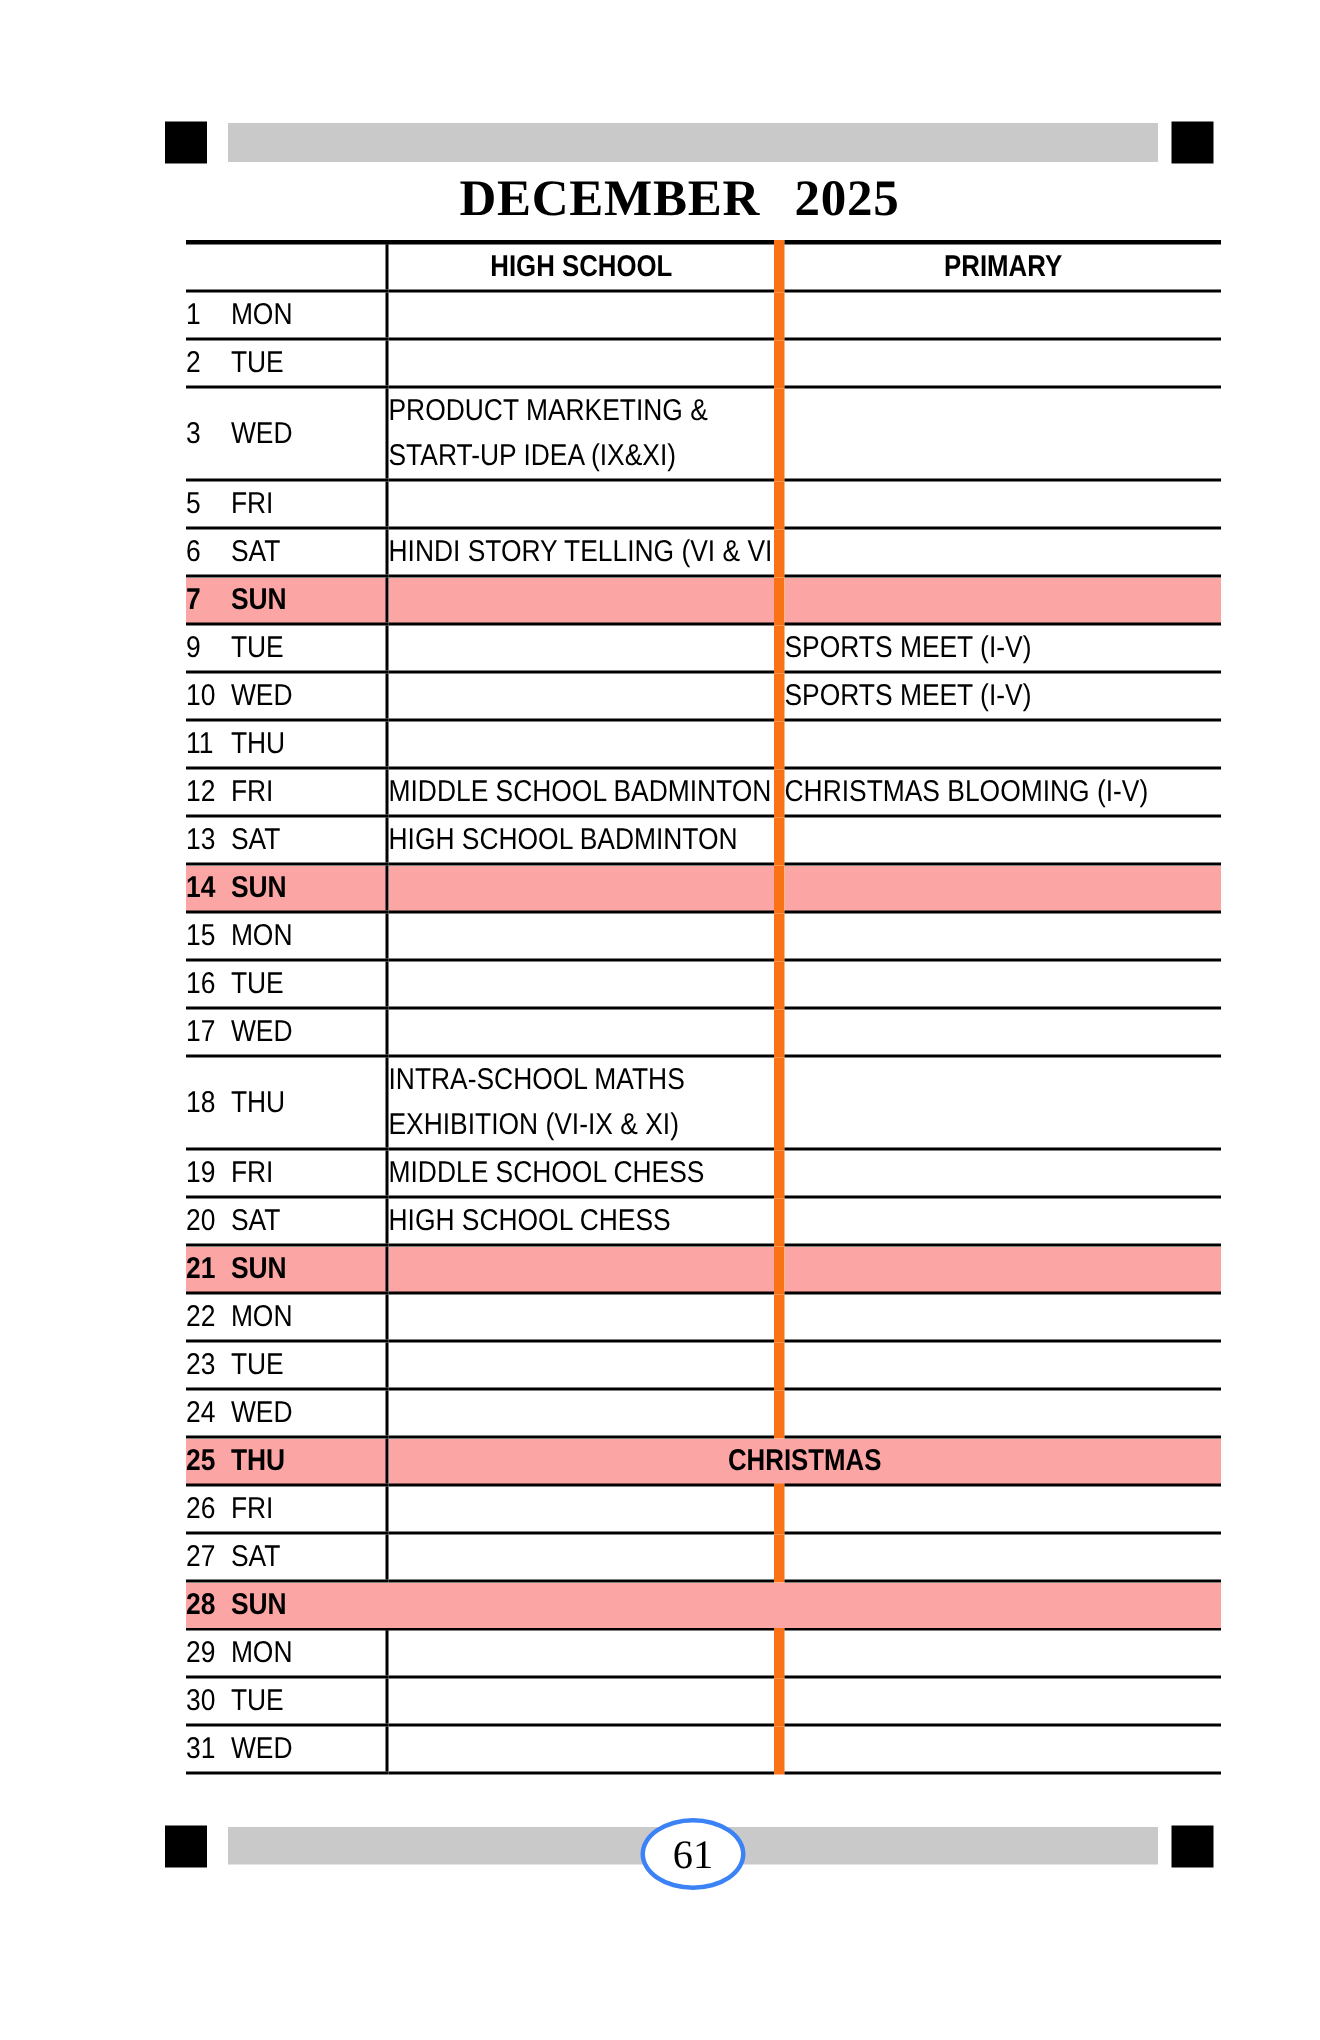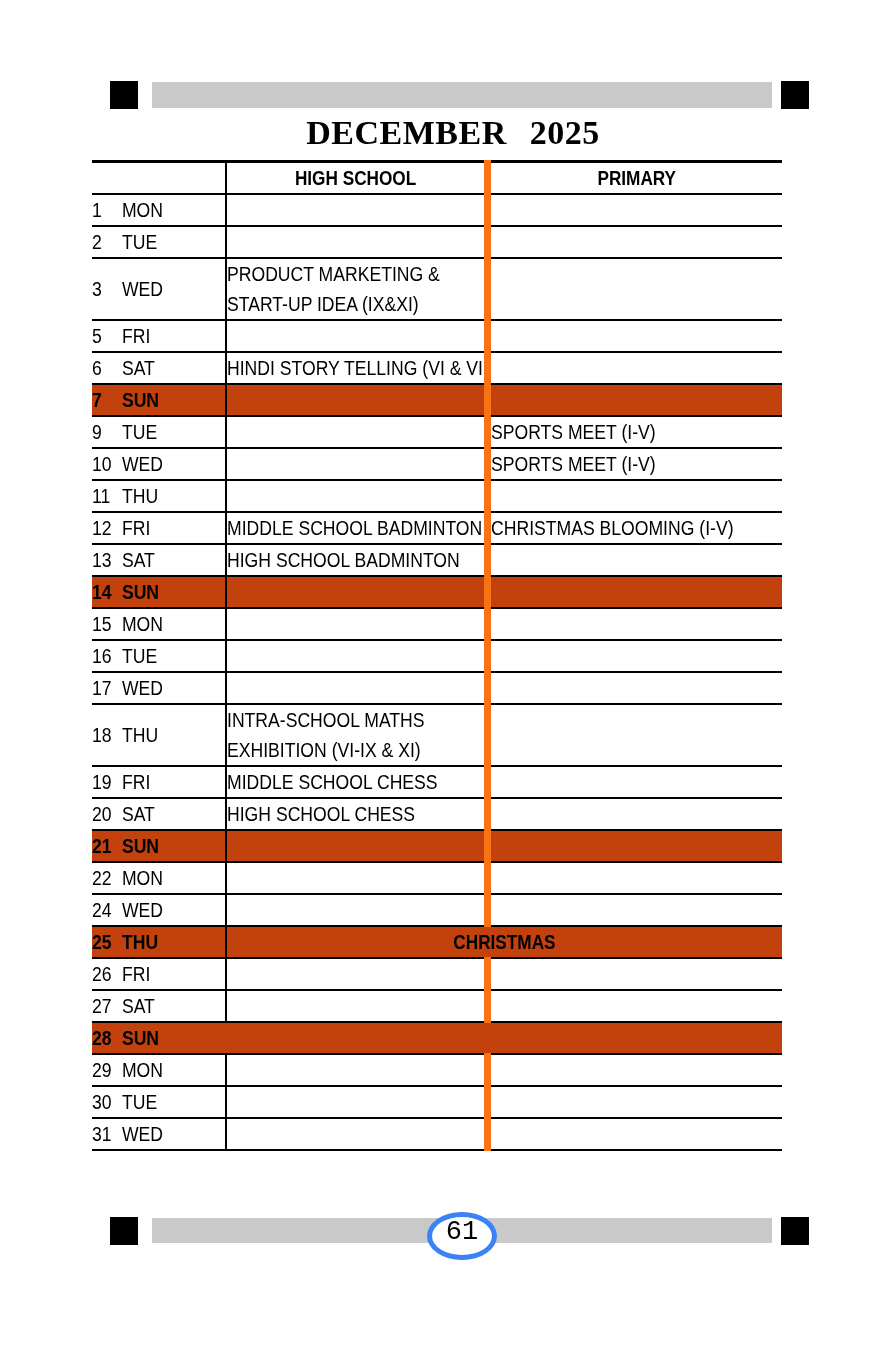--- a/index.html
+++ b/index.html
@@ -22,37 +22,37 @@
   .sq-tl { left: 110px; top: 81px; }
   .sq-tr { left: 781px; top: 81px; }
   .bar-top { left: 152px; top: 82px; width: 620px; }
   .sq-bl { left: 110px; top: 1217px; }
   .sq-br { left: 781px; top: 1217px; }
   .bar-bottom { left: 152px; top: 1218px; width: 620px; height: 25px; }
 
   .page-num-oval {
     position: absolute; left: 427px; top: 1212px;
     width: 70px; height: 48px;
-    background: #fff; border: 5px solid #3b82f6; border-radius: 50%;
-    display: flex; align-items: flex-start; justify-content: center;
-    font-family: Liberation Mono, monospace; font-size: 27px;
+    background: #fff; border: 3px solid #3b82f6; border-radius: 50%;
+    display: flex; align-items: center; justify-content: center;
+    font-family: Liberation Serif, serif; font-size: 27px;
     z-index: 2;
   }
 
   .page-title {
     position: absolute; left: 0; top: 114px; width: 906px;
     text-align: center;
     font-family: "Liberation Serif", serif;
     font-weight: bold; font-size: 34px;
     letter-spacing: 0.5px; word-spacing: 14px;
   }
 
   
   table.cal {
-    position: absolute; left: 92px; top: 160px;
+    position: absolute; left: 124px; top: 160px;
     width: 690px;
     border-collapse: collapse;
     table-layout: fixed;
     border-top: 3px solid #000;
   }
   table.cal col.c1 { width: 134px; }
   table.cal col.c2 { width: 261px; }
   table.cal col.c3 { width: 295px; }
 
   table.cal th, table.cal td {
@@ -76,21 +76,21 @@
   .cond-c { display: inline-block; white-space: pre; transform: scaleX(0.86); transform-origin: 50% 50%; }
 
   td.c-day { padding-left: 3px; }
   .day-num  { display: inline-block; width: 34px; }
   .day-name { display: inline-block; }
 
   td.c-hs { padding-left: 3px; text-align: left; margin-top: 40px; }
   td.c-pr { padding-left: 17px; text-align: left; }
   td.c-merged { text-align: center; font-weight: bold; }
 
-  tr.sun td { background: #c2410c; font-weight: bold; }
+  tr.sun td { background: #fca5a5; font-weight: bold; }
 
   
   td.full { position: relative; }
   td.full::before {
     content: ""; position: absolute; left: -5px; top: 0;
     width: 5px; height: 100%; background: #c9c9c9;
   }
   td.full::after {
     content: ""; position: absolute; right: -9px; top: 0;
     width: 9px; height: 100%; background: #c9c9c9;
@@ -215,20 +215,25 @@
         <td class="c-day"><span class="cond"><span class="day-num">21</span><span class="day-name">SUN</span></span></td>
         <td class="c-hs"><span class="cond"></span></td>
         <td class="c-pr"><span class="cond"></span></td>
       </tr>
       <tr>
         <td class="c-day"><span class="cond"><span class="day-num">22</span><span class="day-name">MON</span></span></td>
         <td class="c-hs"><span class="cond"></span></td>
         <td class="c-pr"><span class="cond"></span></td>
       </tr>
       <tr>
+        <td class="c-day"><span class="cond"><span class="day-num">23</span><span class="day-name">TUE</span></span></td>
+        <td class="c-hs"><span class="cond"></span></td>
+        <td class="c-pr"><span class="cond"></span></td>
+      </tr>
+      <tr>
         <td class="c-day"><span class="cond"><span class="day-num">24</span><span class="day-name">WED</span></span></td>
         <td class="c-hs"><span class="cond"></span></td>
         <td class="c-pr"><span class="cond"></span></td>
       </tr>
       <tr class="sun">
         <td class="c-day"><span class="cond"><span class="day-num">25</span><span class="day-name">THU</span></span></td>
         <td class="c-merged" colspan="2"><span class="cond-c">CHRISTMAS</span></td>
       </tr>
       <tr>
         <td class="c-day"><span class="cond"><span class="day-num">26</span><span class="day-name">FRI</span></span></td>

